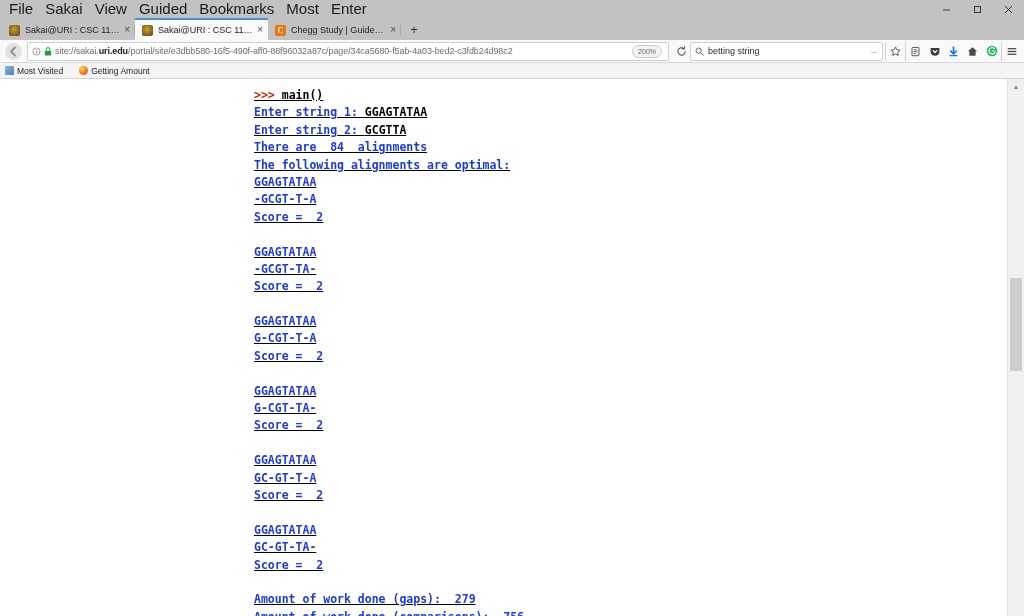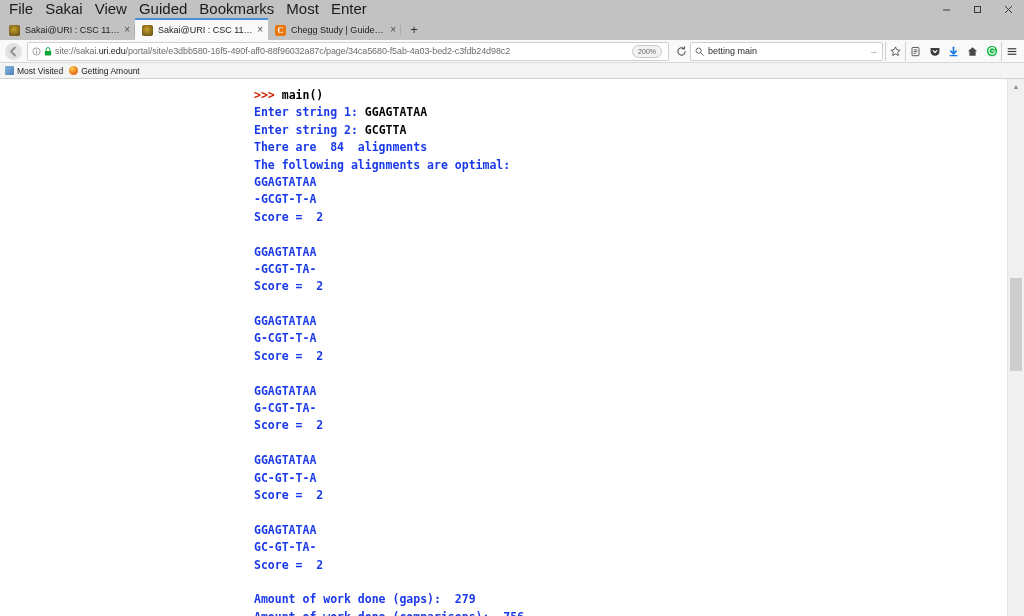--- a/index.html
+++ b/index.html
@@ -181,21 +181,21 @@
     padding: 0 3px 0 1px;
   }
   .url-text {
     font-size: 9px;
     color: #6d6d6d;
     white-space: nowrap;
     overflow: hidden;
     flex: 1 1 auto;
     letter-spacing: -0.1px;
   }
-  .url-text b { color: #1a1a1a; font-weight: normal; }
+  .url-text b { color: #1a1a1a; font-weight: bold; }
   .zoom-badge {
     font-size: 7px;
     color: #666;
     border: 1px solid #c9c9c9;
     border-radius: 8px;
     padding: 0px 5px;
     background: #f2f2f2;
     flex: 0 0 auto;
     margin-right: 3px;
     line-height: 11px;
@@ -251,21 +251,21 @@
     height: 15px;
     background: #f4f4f4;
     border-bottom: 1px solid #d2d2d2;
     display: flex;
     align-items: center;
     padding-left: 5px;
   }
   .bm {
     display: flex;
     align-items: center;
-    margin-right: 6px;
+    margin-right: 16px;
   }
   .bm-ico {
     width: 9px;
     height: 9px;
     margin-right: 3px;
     border-radius: 1px;
     flex: 0 0 auto;
   }
   .bm-ico.mv {
     background: linear-gradient(135deg,#8bb7e0,#4a7fb5);
@@ -297,21 +297,21 @@
     position: absolute;
     left: 254px;
     top: 8px;
     font-family: "DejaVu Sans Mono", "Liberation Mono", monospace;
     font-size: 11.5px;
     line-height: 17.4px;
     white-space: pre;
     font-weight: bold;
     letter-spacing: 0px;
   }
-  .ln { height: 17.4px; white-space: pre; }
+  .ln { height: 17.4px; white-space: pre; text-decoration: underline; }
   .blank { height: 17.4px; }
 
   
   .vscroll {
     width: 16px;
     flex: 0 0 16px;
     background: #f0f0f0;
     border-left: 1px solid #e3e3e3;
     position: relative;
   }
@@ -424,21 +424,21 @@
       </svg>
   </div>
 
   <div class="searchbar">
     <span>
       <svg width="9" height="9" viewBox="0 0 10 10">
           <circle cx="4" cy="4" r="2.9" fill="none" stroke="#5a5a5a" stroke-width="1"></circle>
           <line x1="6.2" y1="6.2" x2="9.2" y2="9.2" stroke="#5a5a5a" stroke-width="1.1" stroke-linecap="round"></line>
         </svg>
     </span>
-    <span class="search-text" placeholder="Search">betting main</span>
+    <span class="search-text" placeholder="Search">betting string</span>
     <span style="color:#9b9b9b;font-size:9px;line-height:1;">→</span>
   </div>
 
   <div class="tool-icons">
     <div class="ticon sep">
       <svg width="11" height="11" viewBox="0 0 12 12">
           <path d="M6 1 L7.45 4.2 L11 4.6 L8.4 6.9 L9.1 10.4 L6 8.6 L2.9 10.4 L3.6 6.9 L1 4.6 L4.55 4.2 Z" fill="none" stroke="#4a4a4a" stroke-width="0.95" stroke-linejoin="round"></path>
         </svg>
     </div>
     <div class="ticon sep">

